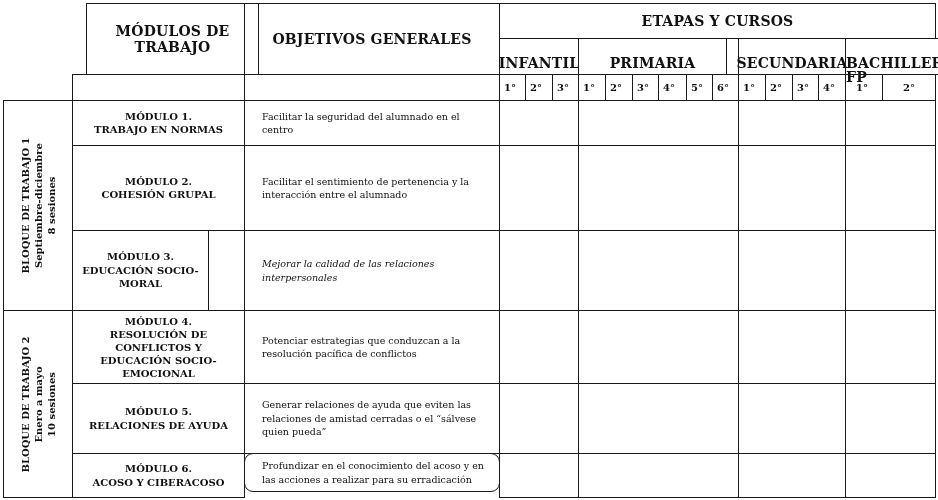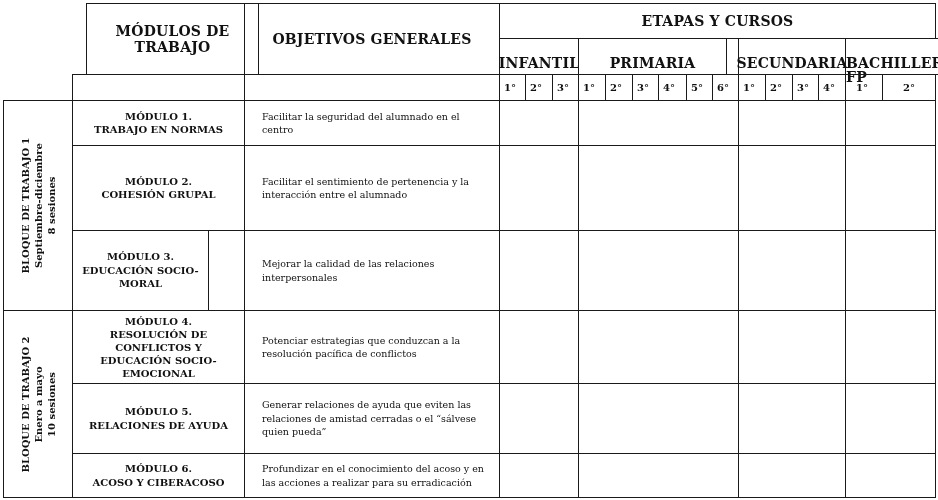--- a/index.html
+++ b/index.html
@@ -83,42 +83,42 @@
     <span>MÓDULO 2.</span>
     <span>COHESIÓN GRUPAL</span>
   </div>
   <div class="cell obj" style="left:244px;top:145px;width:256px;height:86px;">Facilitar el sentimiento de pertenencia y la interacción entre el alumnado</div>
 
   <div class="cell mod" style="left:72px;top:230px;width:137px;height:81px;">
     <span>MÓDULO 3.</span>
     <span>EDUCACIÓN SOCIO-</span>
     <span>MORAL</span>
   </div>
-  <div class="cell obj" style="left:244px;top:230px;width:256px;height:81px;padding-right:30px;">Mejorar la calidad de las relaciones interpersonales</div>
+  <div class="cell obj" style="left:244px;top:230px;width:256px;height:81px;padding-right:30px;font-style:italic;">Mejorar la calidad de las relaciones interpersonales</div>
 
   <div class="cell mod" style="left:72px;top:310px;width:173px;height:74px;line-height:13px;">
     <span>MÓDULO 4.</span>
     <span>RESOLUCIÓN DE</span>
     <span>CONFLICTOS Y</span>
     <span>EDUCACIÓN SOCIO-</span>
     <span>EMOCIONAL</span>
   </div>
   <div class="cell obj" style="left:244px;top:310px;width:256px;height:74px;">Potenciar estrategias que conduzcan a la resolución pacífica de conflictos</div>
 
   <div class="cell mod" style="left:72px;top:383px;width:173px;height:71px;">
     <span>MÓDULO 5.</span>
     <span>RELACIONES DE AYUDA</span>
   </div>
   <div class="cell obj" style="left:244px;top:383px;width:256px;height:71px;">Generar relaciones de ayuda que eviten las relaciones de amistad cerradas o el “sálvese quien pueda”</div>
 
   <div class="cell mod" style="left:72px;top:453px;width:173px;height:45px;">
     <span>MÓDULO 6.</span>
     <span>ACOSO Y CIBERACOSO</span>
   </div>
-  <div class="cell obj" style="left:244px;top:453px;width:256px;height:45px;">Profundizar en el conocimiento del acoso y en las acciones a realizar para su erradicación</div>
+  <div class="cell obj" style="left:244px;top:453px;width:256px;height:39px;border-radius:9px;">Profundizar en el conocimiento del acoso y en las acciones a realizar para su erradicación</div>
 
   <div id="grid">
       <div class="cell" style="left: 499px; top: 100px; width: 80px; height: 46px;"></div>
       <div class="cell" style="left: 578px; top: 100px; width: 161px; height: 46px;"></div>
       <div class="cell" style="left: 738px; top: 100px; width: 108px; height: 46px;"></div>
       <div class="cell" style="left: 845px; top: 100px; width: 91px; height: 46px;"></div>
       <div class="cell" style="left: 499px; top: 145px; width: 80px; height: 86px;"></div>
       <div class="cell" style="left: 578px; top: 145px; width: 161px; height: 86px;"></div>
       <div class="cell" style="left: 738px; top: 145px; width: 108px; height: 86px;"></div>
       <div class="cell" style="left: 845px; top: 145px; width: 91px; height: 86px;"></div>

